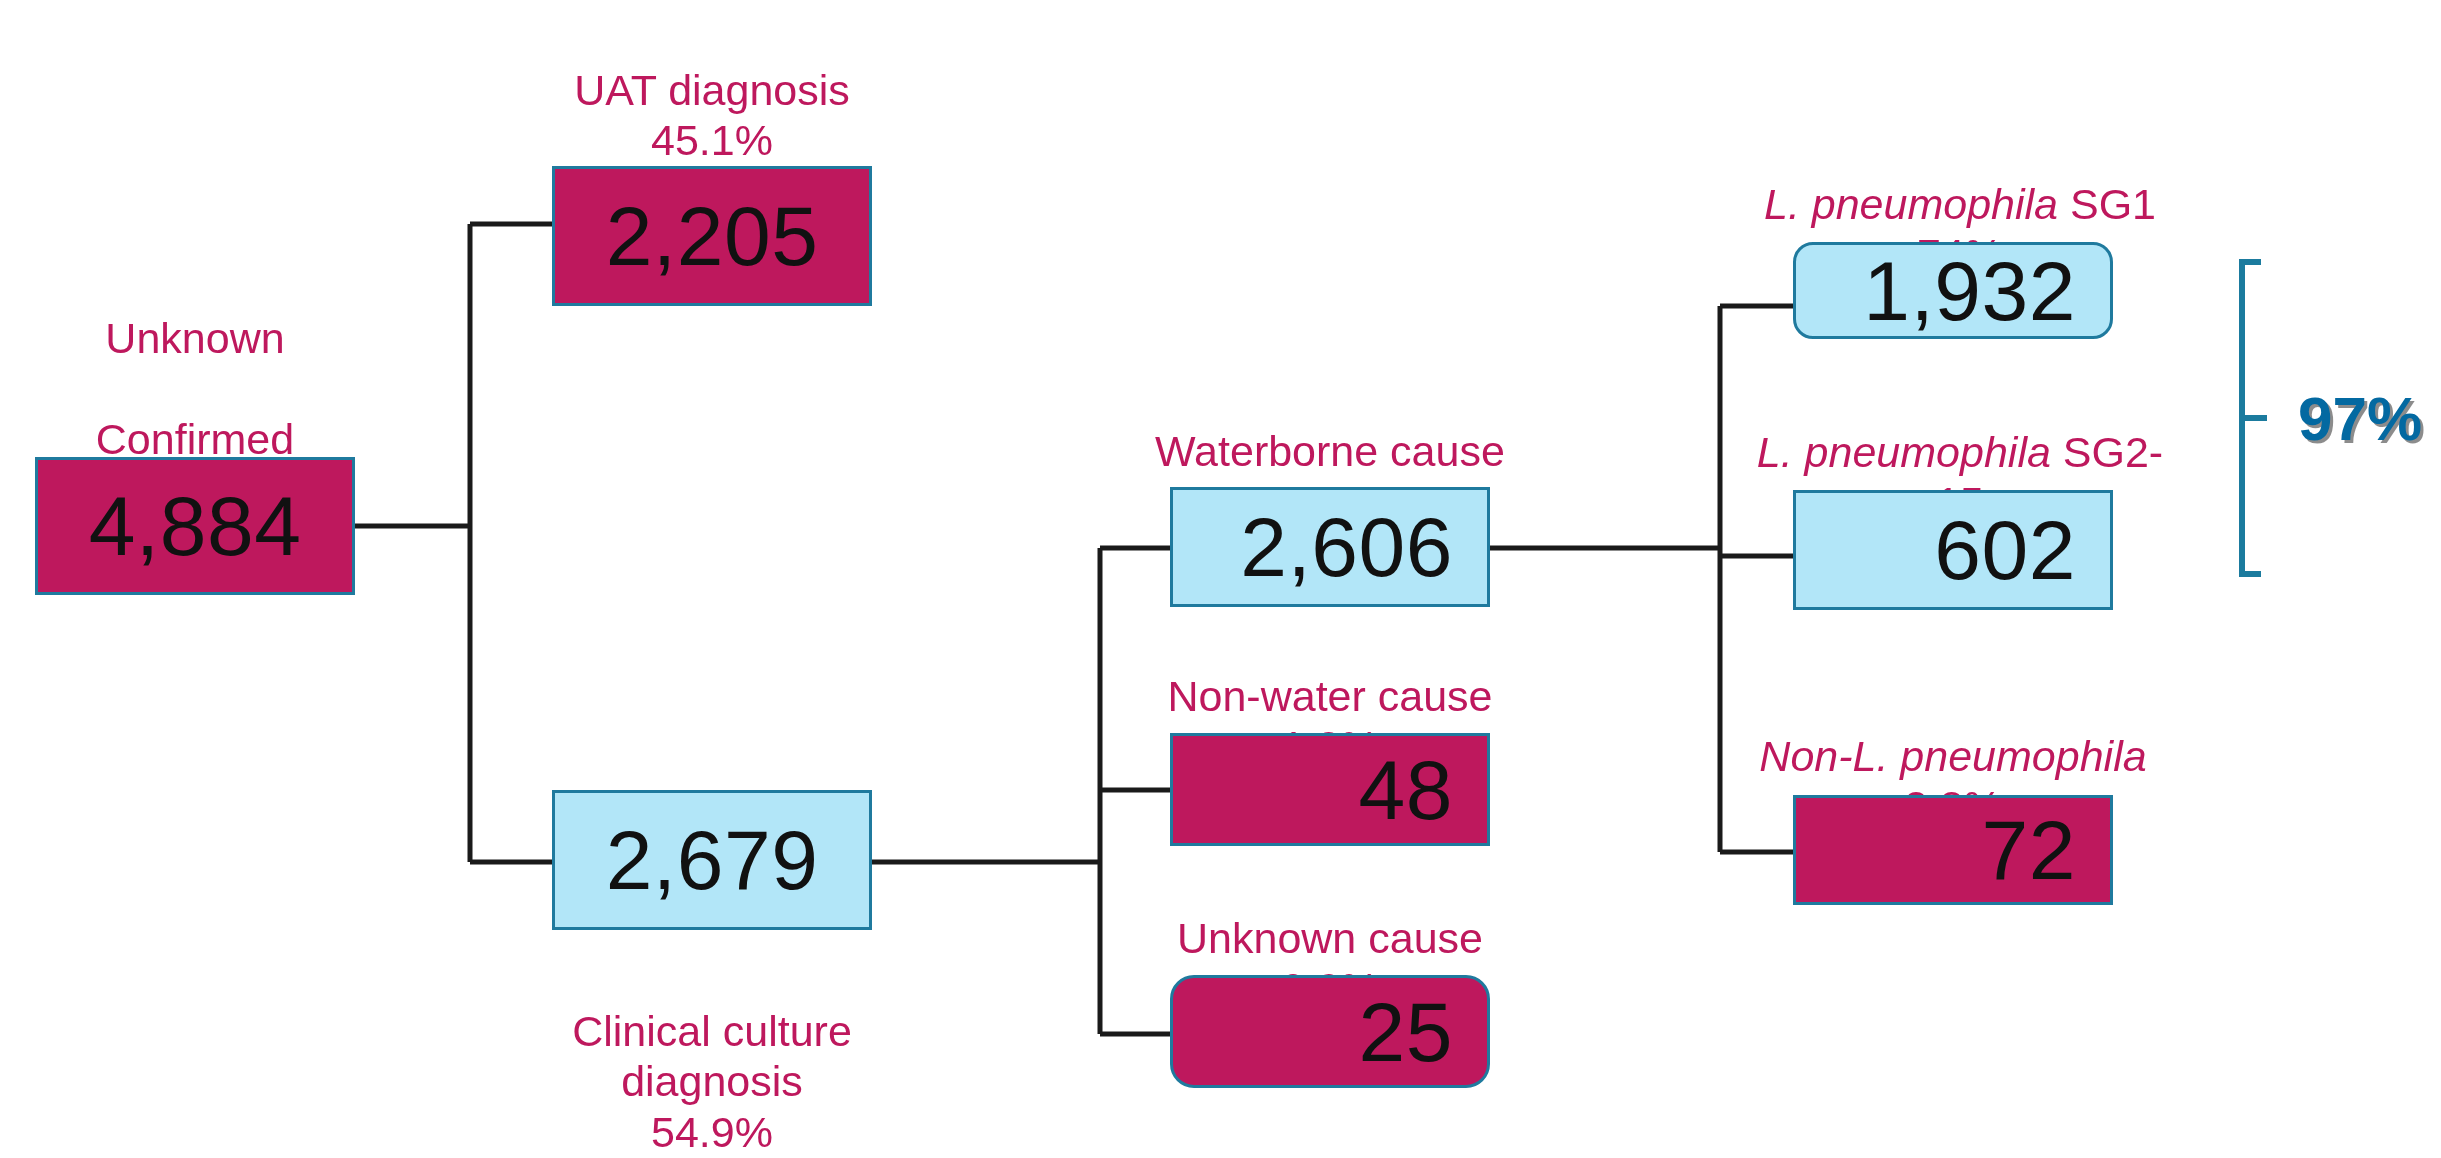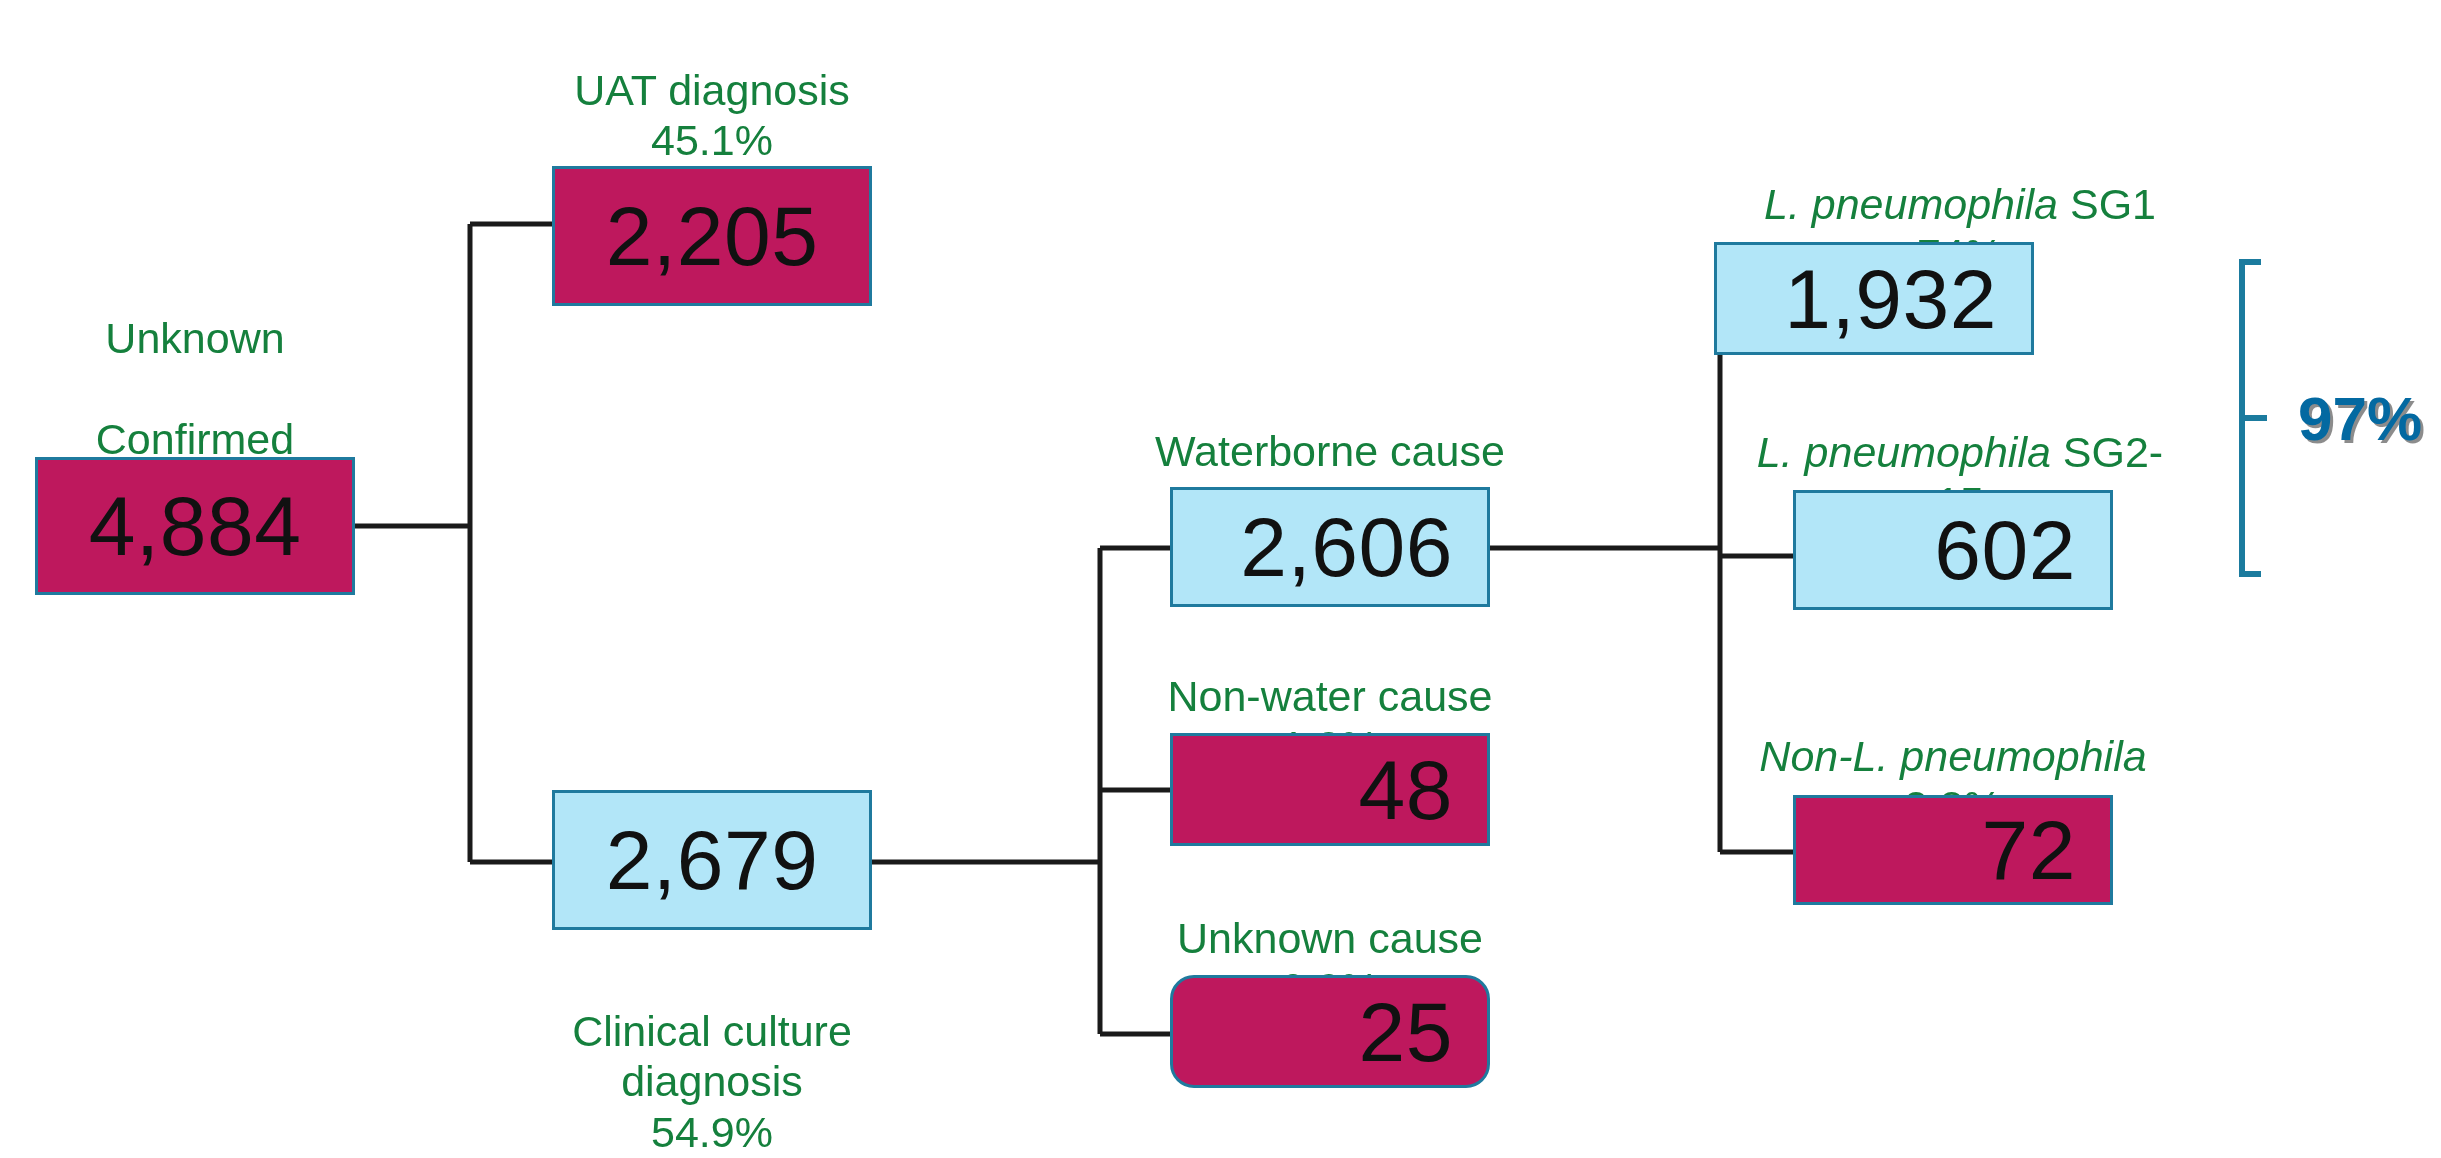--- a/index.html
+++ b/index.html
@@ -40,21 +40,21 @@
   }
   .fill-gray { background: #be185d; }
   .fill-blue { background: #b2e6f8; }
   .align-center { justify-content: center; }
   .align-right  { justify-content: flex-end; padding-right: 34px; }
 
   .caption {
     position: absolute;
     font-size: 43px;
     line-height: 1.18;
-    color: #15803d;
+    color: #be185d;
     text-align: center;
     white-space: pre-line;
     z-index: 2;
   }
   .caption .pct { display: block; }
   .caption .ital { font-style: italic; }
 
   .bracket {
     position: absolute;
     z-index: 2;
@@ -153,21 +153,21 @@
     <span class="pct">0.9%</span>
   </div>
   <div class="node-box fill-gray align-right" style="left:1170px; top:975px; width:320px; height:113px;border-radius:24px;">
     <span>25</span>
   </div>
 
   <div class="caption" style="left:1760px; top:128px; width:400px;">
     <span class="ital">L. pneumophila</span><span> SG1</span>
     <span class="pct">74%</span>
   </div>
-  <div class="node-box fill-blue align-right" style="left:1714px; top:242px; width:320px; height:113px;">
+  <div class="node-box fill-blue align-right" style="left:1793px; top:242px; width:320px; height:97px;border-radius:20px;">
     <span>1,932</span>
   </div>
 
   <div class="caption" style="left:1735px; top:376px; width:450px;">
     <span class="ital">L. pneumophila</span><span> SG2-15</span>
     <span class="pct">23%</span>
   </div>
   <div class="node-box fill-blue align-right" style="left:1793px; top:490px; width:320px; height:120px;">
     <span>602</span>
   </div>

